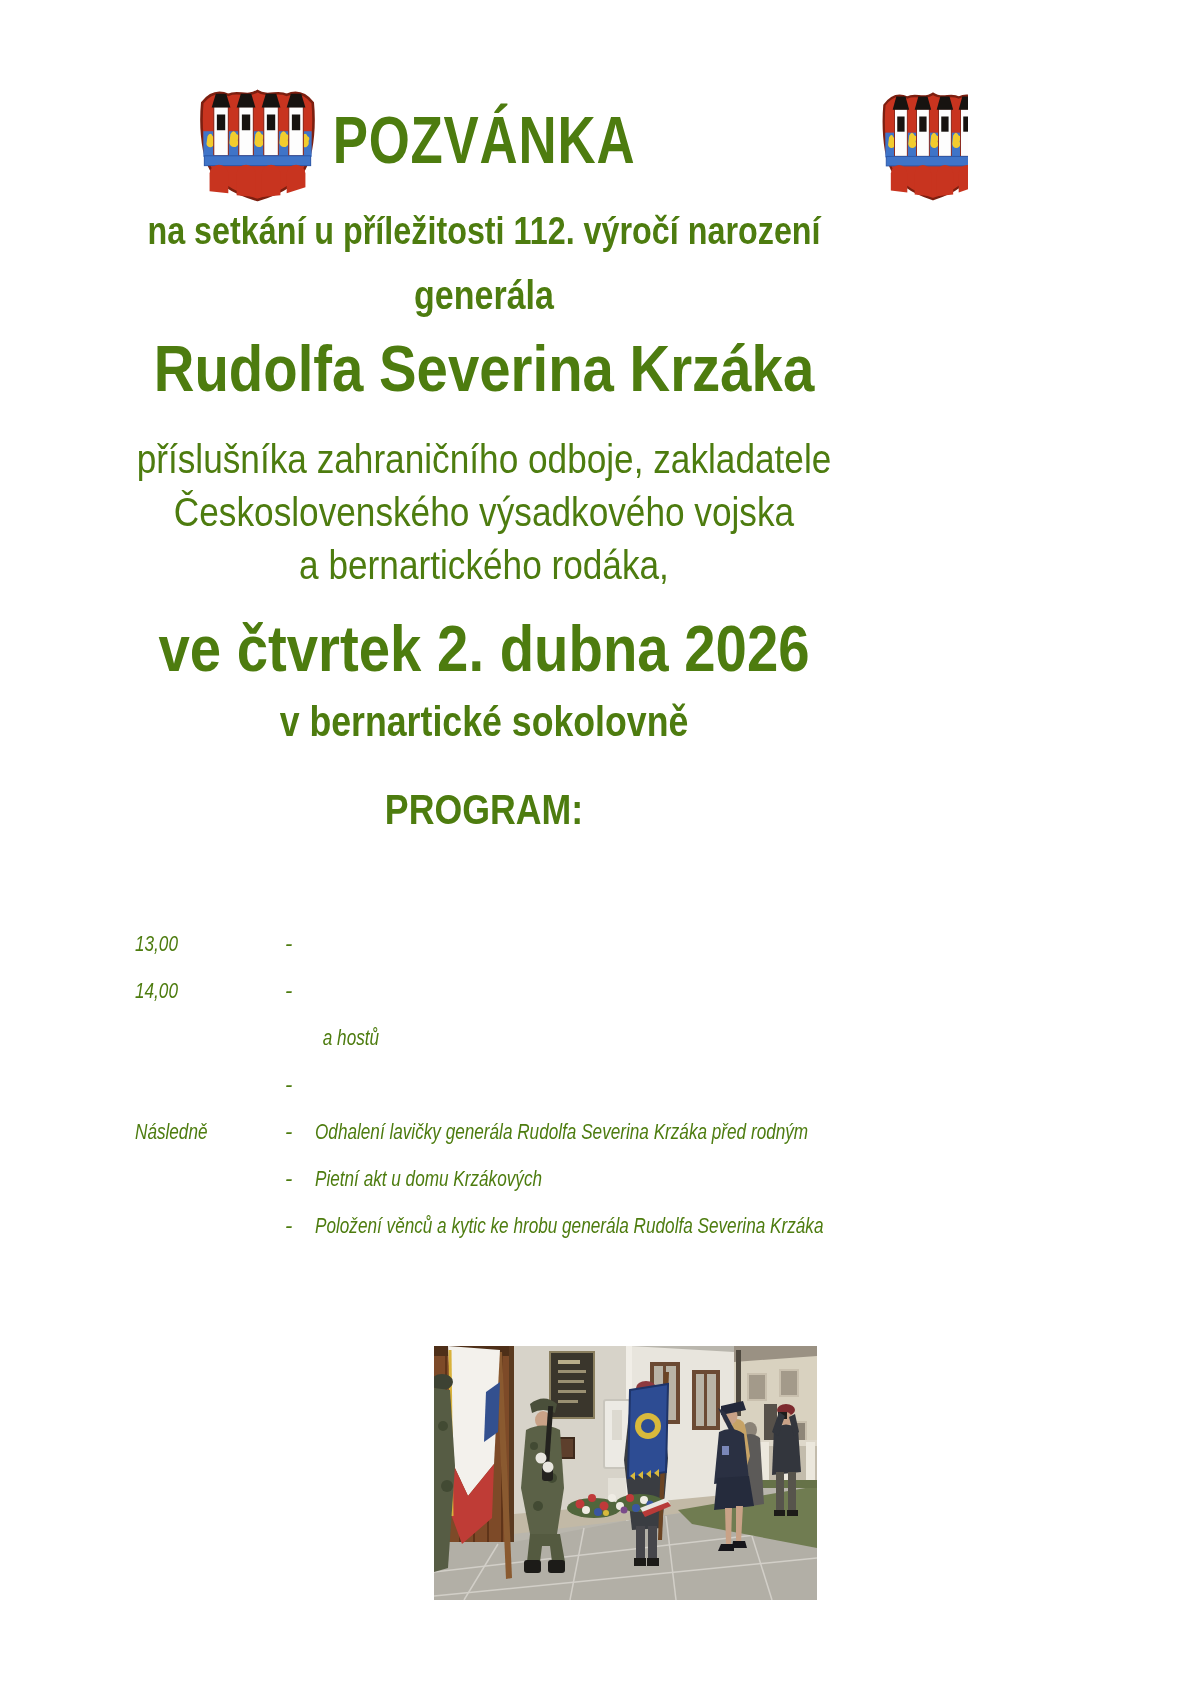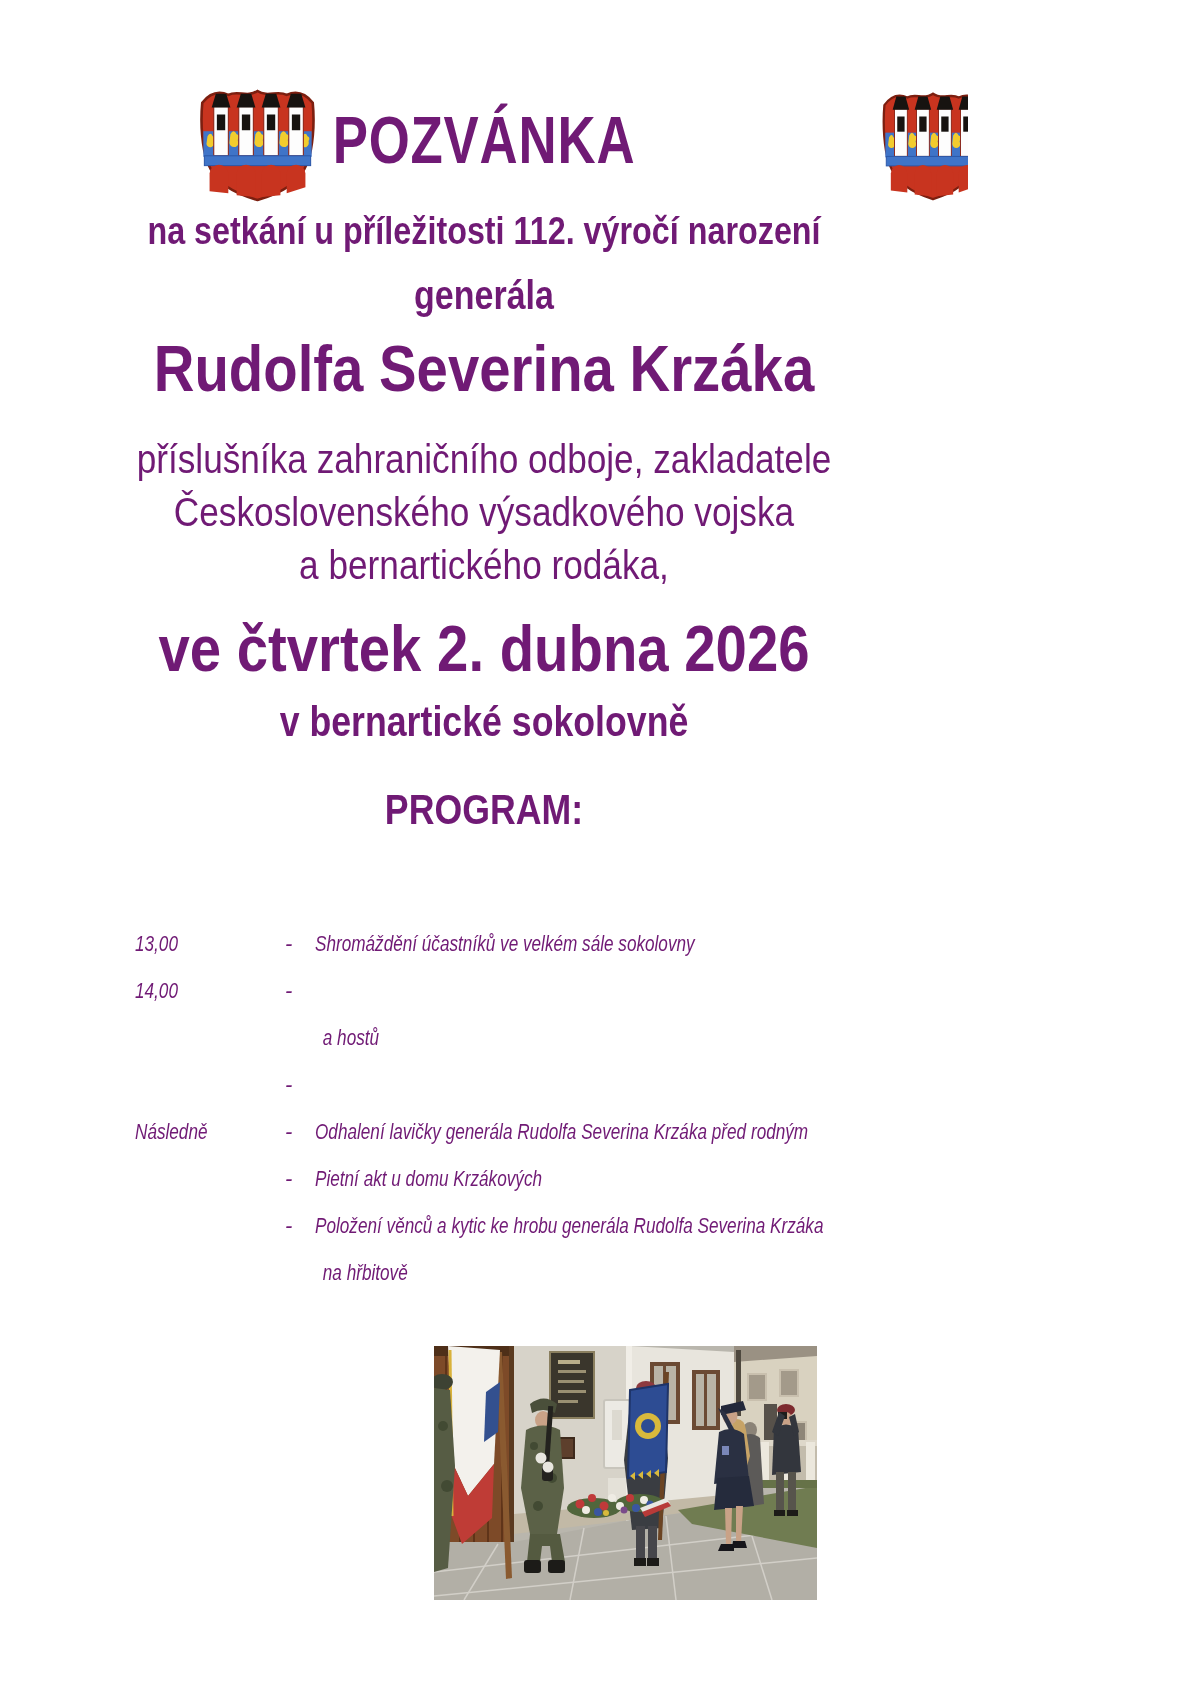--- a/index.html
+++ b/index.html
@@ -1,21 +1,21 @@
 <!DOCTYPE html>
 <html lang="cs"><head>
 <meta charset="utf-8">
 <style>
   html,body { margin:0; padding:0; background:#ffffff; }
   .page {
     position:relative;
     width:968px; height:1683px;
     background:#ffffff;
     font-family:"Liberation Sans","DejaVu Sans",sans-serif;
-    color:#701a75;
+    color:#4d7c0f;
     overflow:hidden;
   }
   .hline {
     position:absolute; left:0; width:100%;
     text-align:center; white-space:nowrap;
     font-weight:700; line-height:1.05;
   }
   .reg { font-weight:400; }
   .c80 { transform:scaleX(.80); transform-origin:50% 50%; }
   .c85 { transform:scaleX(.85); transform-origin:50% 50%; }
@@ -112,21 +112,20 @@
 
   <div class="hline bigdate c88">ve čtvrtek 2. dubna 2026</div>
   <div class="hline venue c85">v bernartické sokolovně</div>
 
   <div class="hline ptitle c85">PROGRAM:</div>
 
   <div class="program">
     <div class="prow">
       <span class="pc"><span class="cx">13,00</span></span>
       <span class="pc pdash">-</span>
-      <span class="pc"><span class="cx">Shromáždění účastníků ve velkém sále sokolovny</span></span>
     </div>
     <div class="prow">
       <span class="pc"><span class="cx">14,00</span></span>
       <span class="pc pdash">-</span>
     </div>
     <div class="prow cont">
       <span class="pc"></span>
         <span class="pc pdash"></span>
       <span class="pc"><span class="cx">a hostů</span></span>
     </div>
@@ -141,25 +140,20 @@
     </div>
     <div class="prow">
       <span class="pc"><span class="cx"></span></span>
       <span class="pc pdash">-</span>
       <span class="pc"><span class="cx">Pietní akt u domu Krzákových</span></span>
     </div>
     <div class="prow">
       <span class="pc"><span class="cx"></span></span>
       <span class="pc pdash">-</span>
       <span class="pc"><span class="cx">Položení věnců a kytic ke hrobu generála Rudolfa Severina Krzáka</span></span>
-    </div>
-    <div class="prow cont">
-      <span class="pc"></span>
-        <span class="pc pdash"></span>
-      <span class="pc"><span class="cx">na hřbitově</span></span>
     </div>
   </div>
 
   <div class="photo" role="img" aria-label="Pietní akt u rodného domu: čestná stráž s českou vlajkou a praporem, salutující vojákyně, květiny pod pamětní deskou">
     <svg viewBox="0 0 383 254" width="383" height="254">
       <rect width="383" height="254" fill="#b9b6ad"></rect>
 
       <rect x="300" y="0" width="83" height="118" fill="#d9d2c0"></rect>
       <polygon points="300,0 383,0 383,10 300,16" fill="#9a9183"></polygon>
       <rect x="302" y="4" width="5" height="66" fill="#4e483e"></rect>

